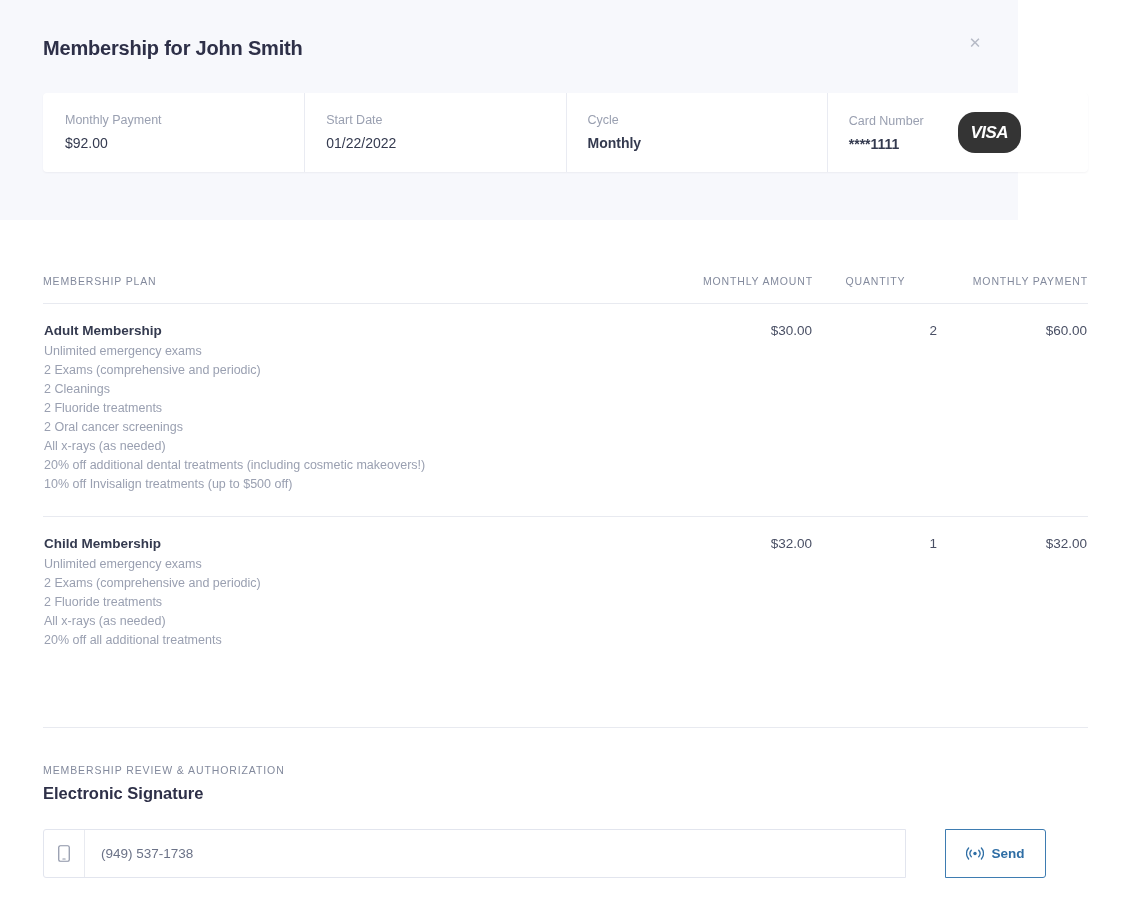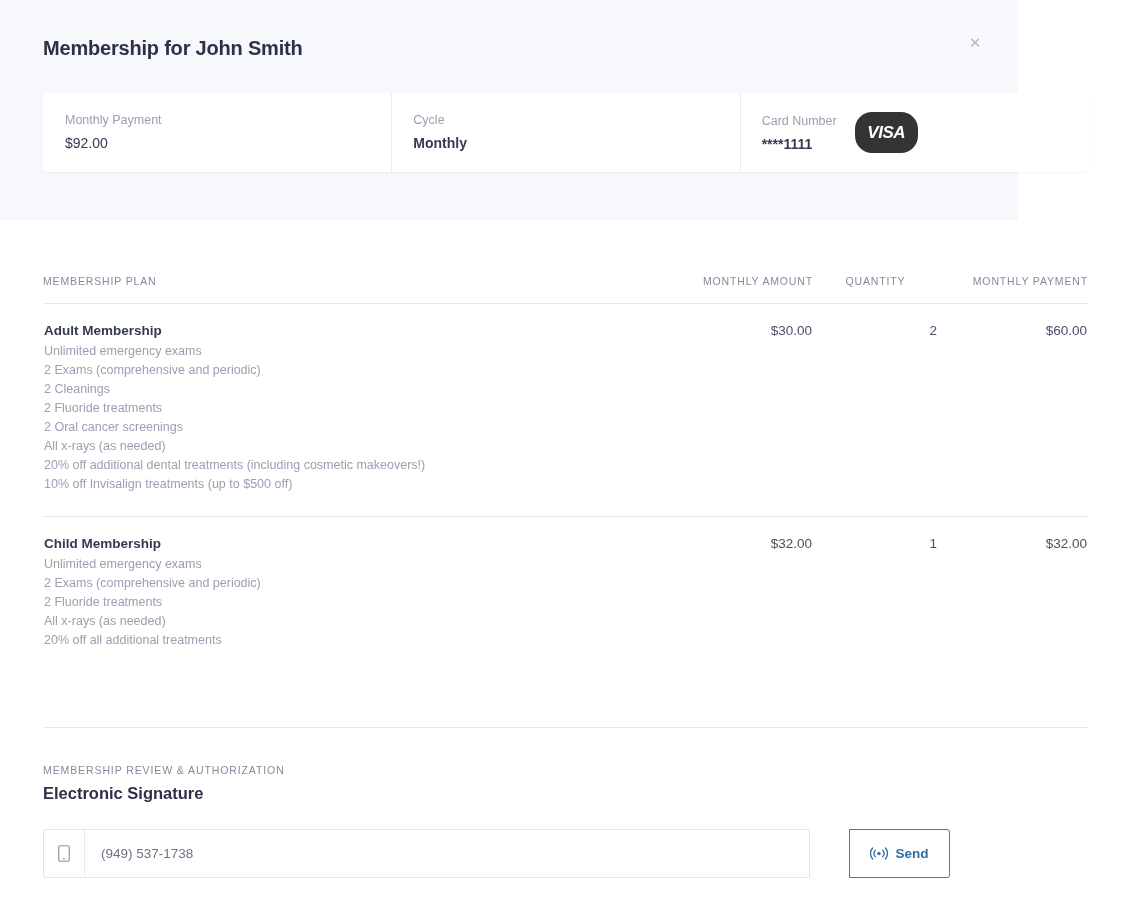--- a/index.html
+++ b/index.html
@@ -94,20 +94,21 @@
     font-weight: normal;
     line-height: 1.2;
     margin-top: 7px;
   }
   .summary-value.bold { font-weight: bold; }
   .summary-cell.card-cell {
     display: flex;
     align-items: center;
     justify-content: flex-start;
     padding: 0 0 0 22px;
+    gap: 16px;
   }
   .card-text-group { padding-top: 2px; }
   .card-text-group .summary-value { font-weight: bold; }
   .visa-badge {
     width: 63px;
     height: 41px;
     background: #343434;
     border-radius: 17px;
     margin-left: 18px;
     display: flex;
@@ -191,21 +192,21 @@
     left: 43px;
     top: 784px;
     font-size: 16.5px;
     font-weight: bold;
     color: #2e3048;
   }
   .sig-row {
     position: absolute;
     left: 43px;
     top: 829px;
-    width: 907px;
+    width: 1003px;
     height: 49px;
     display: flex;
     align-items: stretch;
     gap: 40px;
   }
   .input-group {
     flex: 1 1 auto;
     display: flex;
     align-items: stretch;
     border: 1px solid #e2e5ee;
@@ -262,20 +263,24 @@
 
     <button class="close-btn">✕</button>
 
     <div class="summary-card">
 
       <div class="summary-cell">
         <div class="summary-label">Monthly Payment</div>
         <div class="summary-value">$92.00</div>
       </div>
 
+      <div class="summary-cell">
+        <div class="summary-label">Start Date</div>
+        <div class="summary-value">01/22/2022</div>
+      </div>
 
       <div class="summary-cell">
         <div class="summary-label">Cycle</div>
         <div class="summary-value bold">Monthly</div>
       </div>
 
       <div class="summary-cell card-cell">
         <div class="card-text-group">
           <div class="summary-label">Card Number</div>
           <div class="summary-value">****1111</div>

